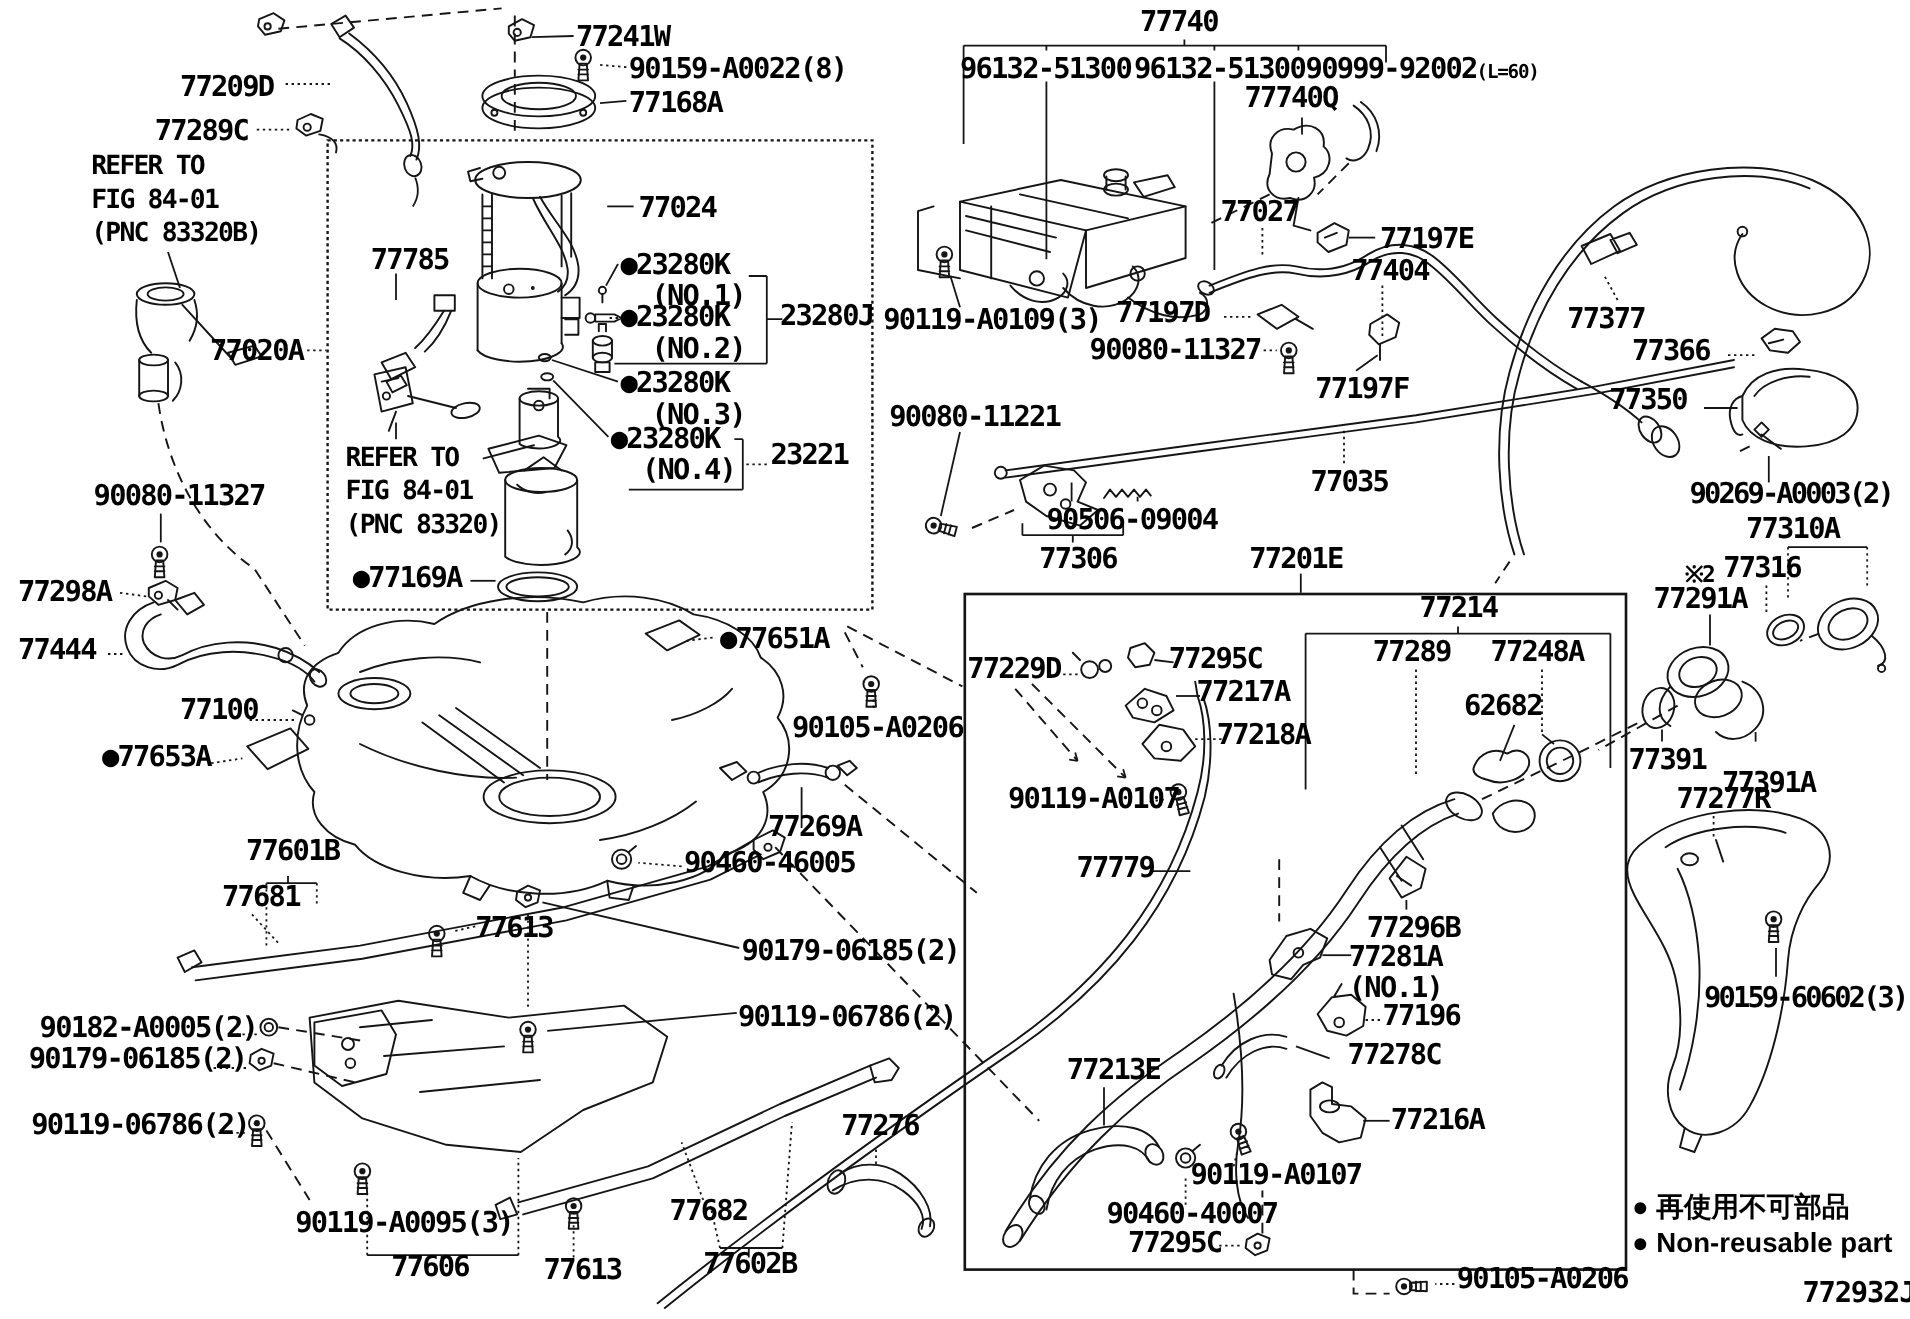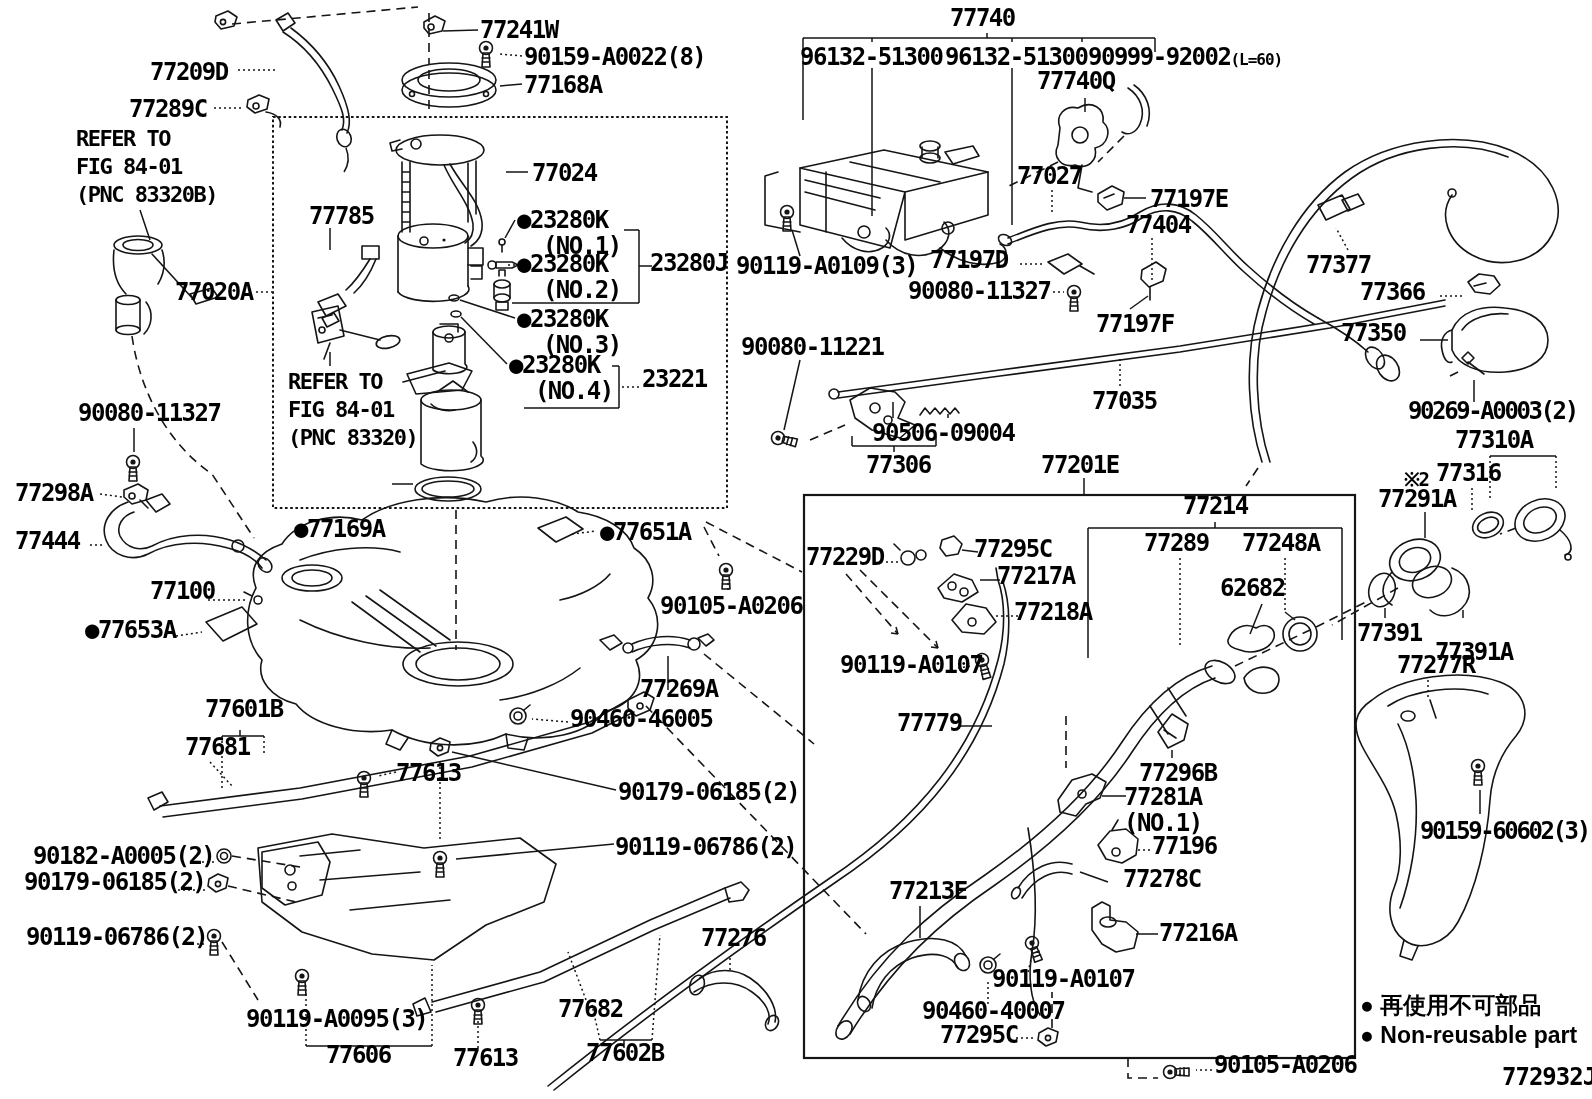--- a/index.html
+++ b/index.html
@@ -438,21 +438,21 @@
       <div class="lbl" style="left: 309px; top: 203px;"><span class="line">77785</span></div>
       <div class="lbl" style="left: 175px; top: 279px;"><span class="line">77020A</span></div>
       <div class="lbl" style="left: 532px; top: 160px;"><span class="line">77024</span></div>
       <div class="lbl" style="left: 517px; top: 207px;"><span class="line">●23280K</span><span class="line">  (NO.1)</span></div>
       <div class="lbl" style="left: 517px; top: 251px;"><span class="line">●23280K</span><span class="line">  (NO.2)</span></div>
       <div class="lbl" style="left: 650px; top: 250px;"><span class="line">23280J</span></div>
       <div class="lbl" style="left: 517px; top: 306px;"><span class="line">●23280K</span><span class="line">  (NO.3)</span></div>
       <div class="lbl" style="left: 509px; top: 352px;"><span class="line">●23280K</span><span class="line">  (NO.4)</span></div>
       <div class="lbl" style="left: 642px; top: 366px;"><span class="line">23221</span></div>
       <div class="lbl refer" style="left: 288px; top: 368px;"><span class="line">REFER TO</span><span class="line">FIG 84-01</span><span class="line">(PNC 83320)</span></div>
-      <div class="lbl" style="left: 294px; top: 468px; margin-top: 48px;"><span class="line">●77169A</span></div>
+      <div class="lbl" style="left: 294px; top: 468px;"><span class="line">●77169A</span></div>
       <div class="lbl" style="left: 78px; top: 400px;"><span class="line">90080-11327</span></div>
       <div class="lbl" style="left: 15px; top: 480px;"><span class="line">77298A</span></div>
       <div class="lbl" style="left: 15px; top: 528px;"><span class="line">77444</span></div>
       <div class="lbl" style="left: 150px; top: 578px;"><span class="line">77100</span></div>
       <div class="lbl" style="left: 85px; top: 617px;"><span class="line">●77653A</span></div>
       <div class="lbl" style="left: 600px; top: 519px;"><span class="line">●77651A</span></div>
       <div class="lbl" style="left: 660px; top: 593px;"><span class="line">90105-A0206</span></div>
       <div class="lbl" style="left: 640px; top: 676px;"><span class="line">77269A</span></div>
       <div class="lbl" style="left: 570px; top: 706px;"><span class="line">90460-46005</span></div>
       <div class="lbl" style="left: 618px; top: 779px;"><span class="line">90179-06185(2)</span></div>

